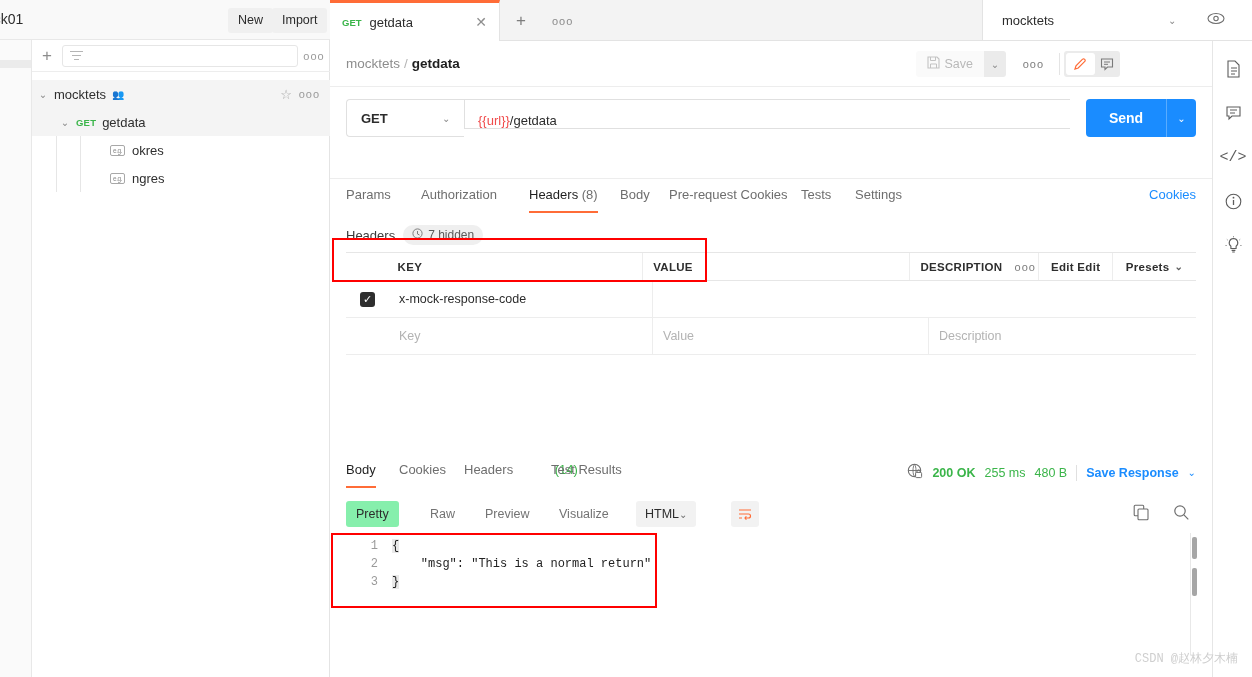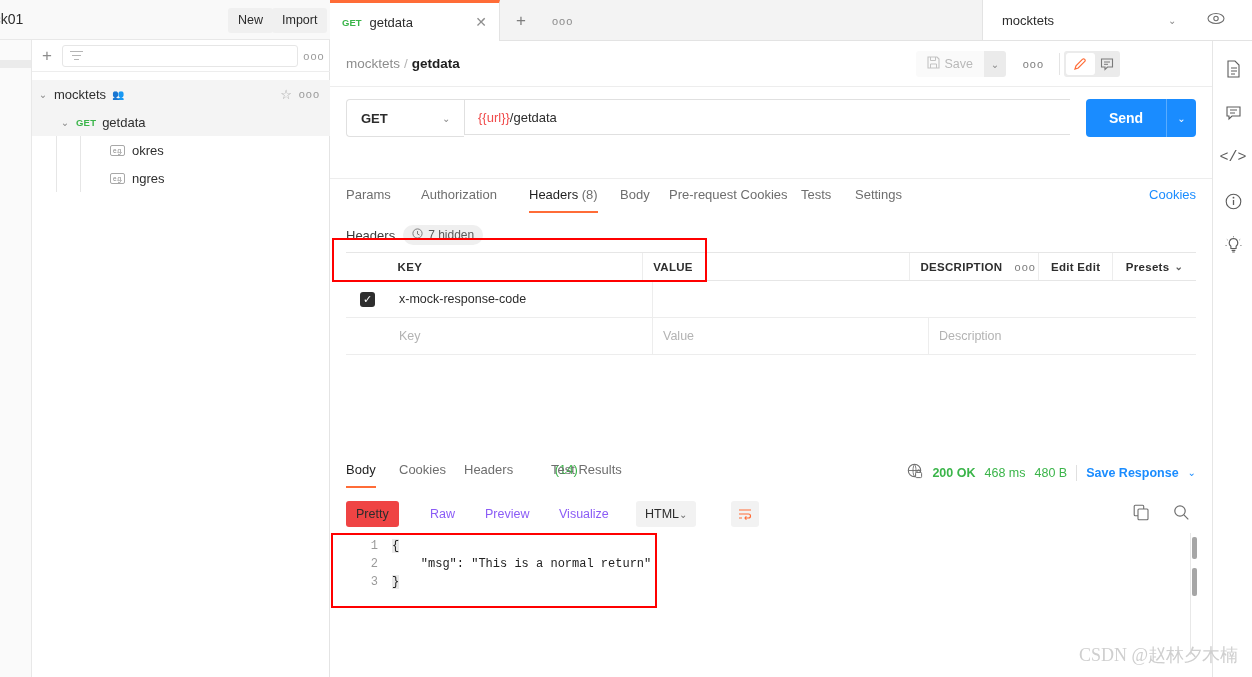--- a/index.html
+++ b/index.html
@@ -179,22 +179,22 @@
   
   .urlbar { position: absolute; left: 16px; top: 58px; width: 850px; height: 38px; display: flex; }
   .method-box {
     width: 118px; height: 38px; border: 1px solid #e0e0e0; border-right: none;
     border-radius: 4px 0 0 4px; display: flex; align-items: center;
     padding-left: 14px; cursor: pointer; background:#fff;
   }
   .method-label { font-size: 13px; color: #2c2c2c; font-weight: bold; }
   .method-chev { position:absolute; left: 96px; color: #8a8a8a; font-size: 10px; }
   .url-input {
-    flex: 1; height: 36px; border: 1px solid #e0e0e0; border-right: none;
-    display: flex; align-items: center; padding-left: 13px; background:#fff;
+    flex: 1; height: 30px; border: 1px solid #e0e0e0; border-right: none;
+    display: flex; align-items: flex-end; padding-left: 13px; background:#fff;
     font-size: 13px; cursor: text;
   }
   .url-var { color: #f04b4b; }
   .url-rest { color: #2c2c2c; }
   .send-btn {
     width: 80px; height: 38px; background: #1a8cff; border: none;
     border-radius: 4px 0 0 4px; color: #fff; font-family: inherit;
     font-size: 14px; font-weight: bold; cursor: pointer;
     margin-left: 16px;
   }
@@ -284,24 +284,24 @@
     position: absolute; right: 0; top: 1px; display: flex; align-items: center; gap: 9px;
     font-size: 12.5px;
   }
   .meta-status { color: #3bb54a; font-weight: bold; }
   .meta-time, .meta-size { color: #3bb54a; }
   .meta-sep { width: 1px; height: 16px; background: #e0e0e0; }
   .save-resp { color: #1a8cff; font-weight: bold; cursor: pointer; }
 
   .resp-tools { position: absolute; left: 16px; top: 46px; width: 850px; height: 30px; }
   .vt {
-    position: absolute; top: 0; height: 26px; font-size: 12.5px; color: #8b5cf6;
+    position: absolute; top: 0; height: 26px; font-size: 12.5px; color: #737373;
     display:flex; align-items:center; padding: 0 10px; cursor: pointer; border-radius: 3px;
   }
-  .vt.active { background: #ef4444; color: #2c2c2c; }
+  .vt.active { background: #86efac; color: #2c2c2c; }
   .fmt-box {
     position: absolute; left: 290px; top: 0; height: 26px; background:#f2f2f2;
     border-radius: 3px; display:flex; align-items:center; 
     padding: 0 9px; font-size: 12.5px; color: #2c2c2c; cursor: pointer;
   }
   .wrap-box {
     position: absolute; left: 385px; top: 0; height: 26px; width: 28px;
     background:#f2f2f2; border-radius: 3px; display:flex; align-items:center;
     justify-content:center; cursor: pointer;
   }
@@ -315,21 +315,21 @@
   .cline { display: flex; height: 18px; align-items: center; }
   .lno { width: 46px; text-align: right; padding-right: 14px; color: #9a9a9a; }
   .ctext { color: #222; white-space: pre; }
   .brace { background: #e9e9e9; }
 
   .sbar { position: absolute; width: 5px; background: #a6a6a6; border-radius: 2px; }
   .sbar-track { position: absolute; width: 1px; background: #e8e8e8;}
 
   .watermark {
     position: absolute; right: 14px; bottom: 10px;
-    color: #cfcfcf; font-size: 18px; font-family: Liberation Serif, serif;
+    color: #cfcfcf; font-size: 12px; font-family: Liberation Mono, monospace;
     white-space: nowrap; user-select: none;
   }
 </style>
 </head>
 <body>
 
 <div id="app">
 
   <div class="ws-rail">
     <div class="ws-rail-item sel" style="top:60px">
@@ -574,21 +574,21 @@
       <div class="resp-meta">
         <span>
           <svg width="16" height="16" viewBox="0 0 16 16">
               <circle cx="7.5" cy="7.5" r="6.2" fill="none" stroke="#6e6e6e" stroke-width="1.1"></circle>
               <path d="M1.3 7.5h12.4M7.5 1.3c2 2.4 2 10 0 12.4M7.5 1.3c-2 2.4-2 10 0 12.4" fill="none" stroke="#6e6e6e" stroke-width=".9"></path>
               <rect x="8.6" y="9.4" width="6" height="5.2" rx="1" fill="#fff" stroke="#6e6e6e" stroke-width="1"></rect>
               <path d="M10.1 9.4V8.3a1.5 1.5 0 0 1 3 0v1.1" fill="none" stroke="#6e6e6e" stroke-width="1"></path>
             </svg>
         </span>
         <span class="meta-status">200 OK</span>
-        <span class="meta-time">468 ms</span>
+        <span class="meta-time">255 ms</span>
         <span class="meta-size">480 B</span>
         <span class="meta-sep"></span>
         <span class="save-resp">Save Response</span>
         <span style="color:#1a8cff;font-size:10px">⌄</span>
       </div>
     </div>
 
     <div class="resp-tools">
       <div class="vt active" style="left:0">Pretty</div>
       <div class="vt" style="left:74px">Raw</div>

